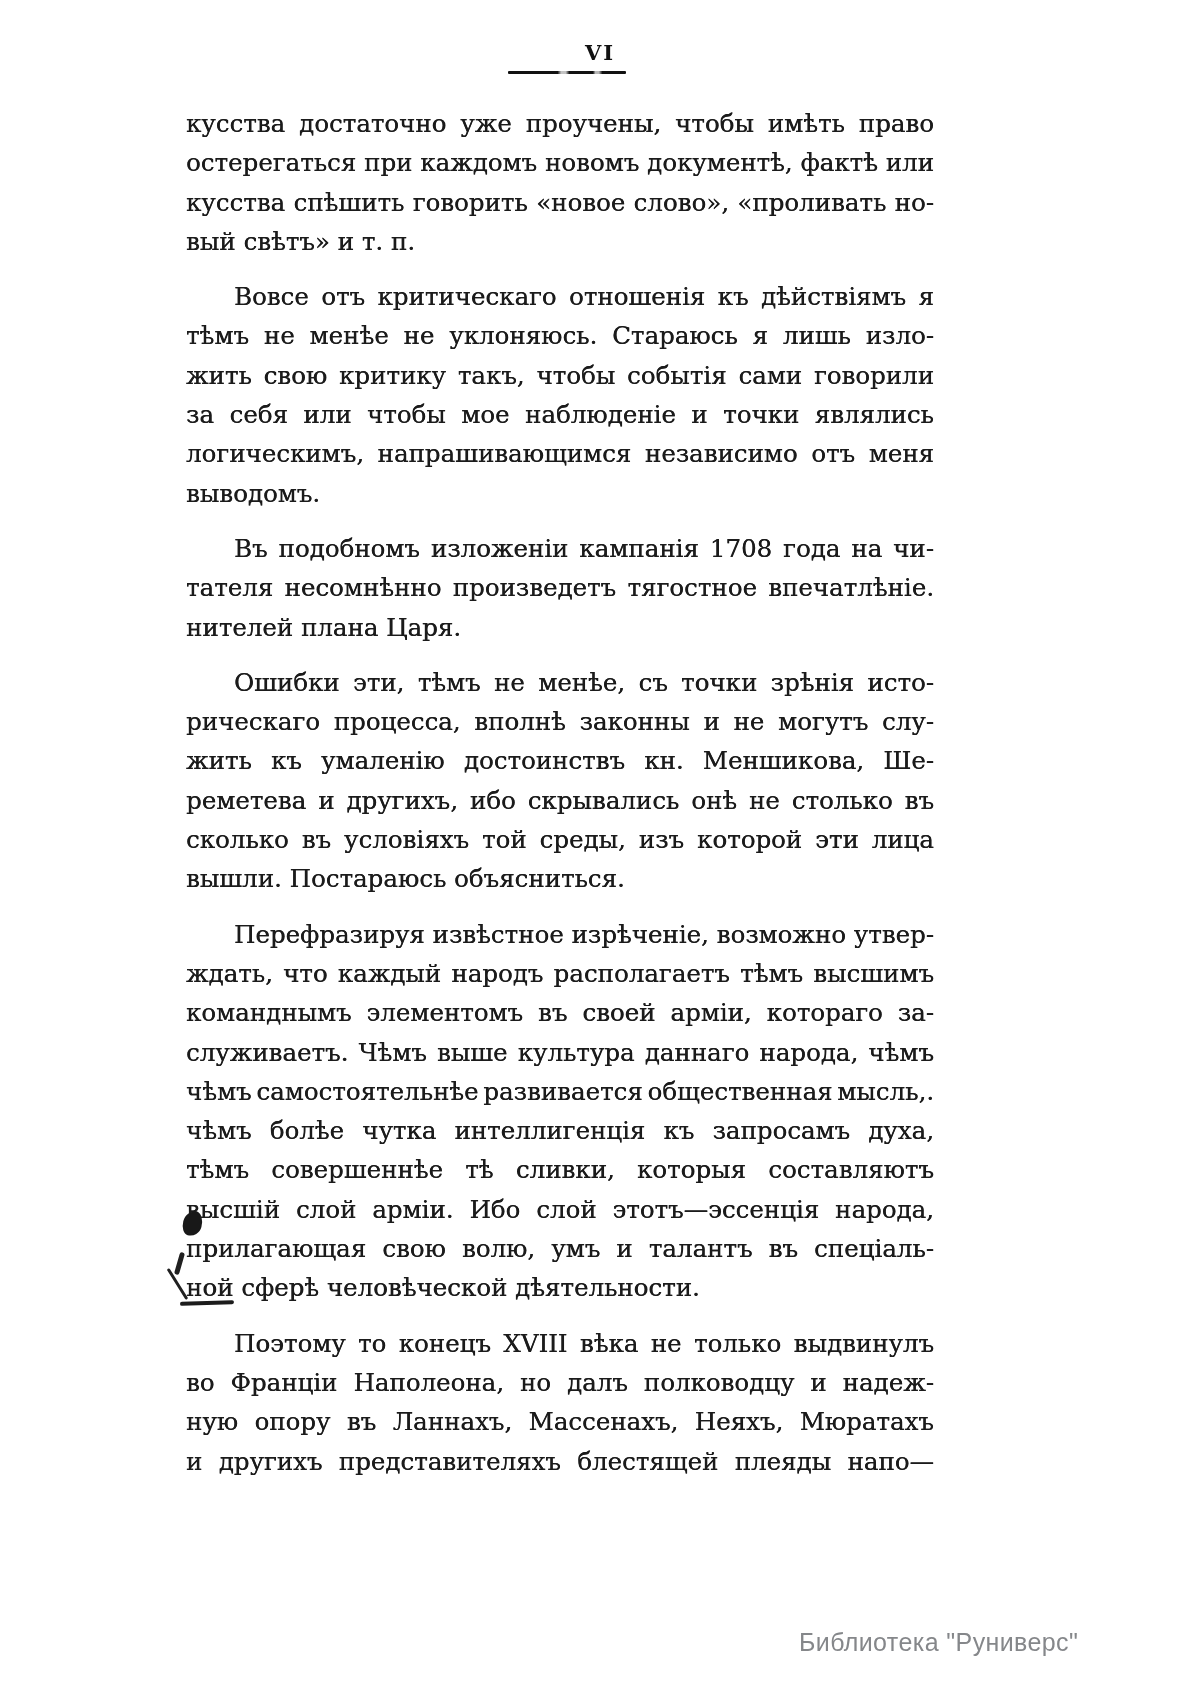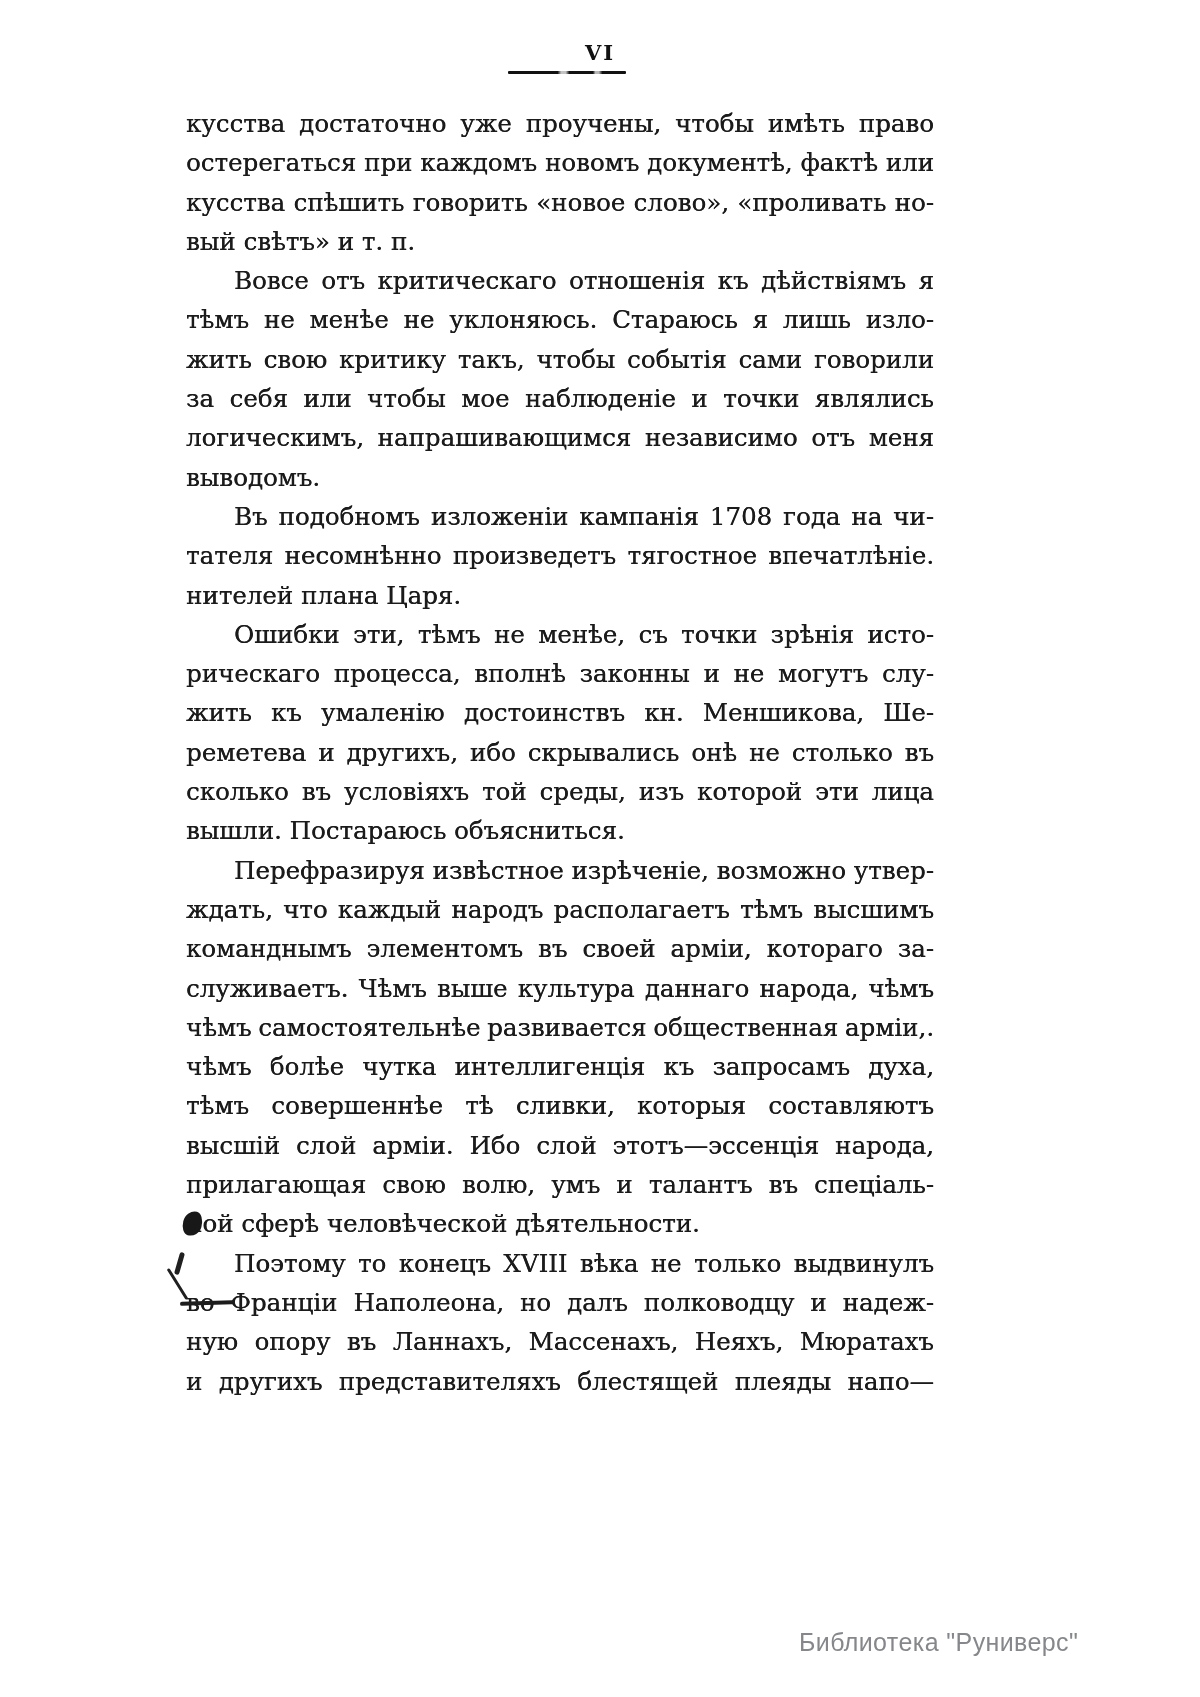--- a/index.html
+++ b/index.html
@@ -58,20 +58,21 @@
     text-shadow: 0.3px 0 0 currentColor;
   }
   .line.justified {
     display: flex;
     flex-direction: row;
     justify-content: space-between;
     align-items: baseline;
   }
   .line.indent {
     padding-left: 48px;
+    margin-top: 16px;
   }
   .line .w {
     flex: 0 0 auto;
   }
   .watermark {
     position: absolute;
     top: 1628px;
     left: 799px;
     font-family: "Liberation Sans", sans-serif;
     font-size: 25px;
@@ -301,21 +302,21 @@
         <span class="w">культура</span>
         <span class="w">даннаго</span>
         <span class="w">народа,</span>
         <span class="w">чѣмъ</span>
       </div>
       <div class="line justified">
         <span class="w">чѣмъ</span>
         <span class="w">самостоятельнѣе</span>
         <span class="w">развивается</span>
         <span class="w">общественная</span>
-        <span class="w">арміи,.</span>
+        <span class="w">мысль,.</span>
       </div>
       <div class="line justified">
         <span class="w">чѣмъ</span>
         <span class="w">болѣе</span>
         <span class="w">чутка</span>
         <span class="w">интеллигенція</span>
         <span class="w">къ</span>
         <span class="w">запросамъ</span>
         <span class="w">духа,</span>
       </div>

